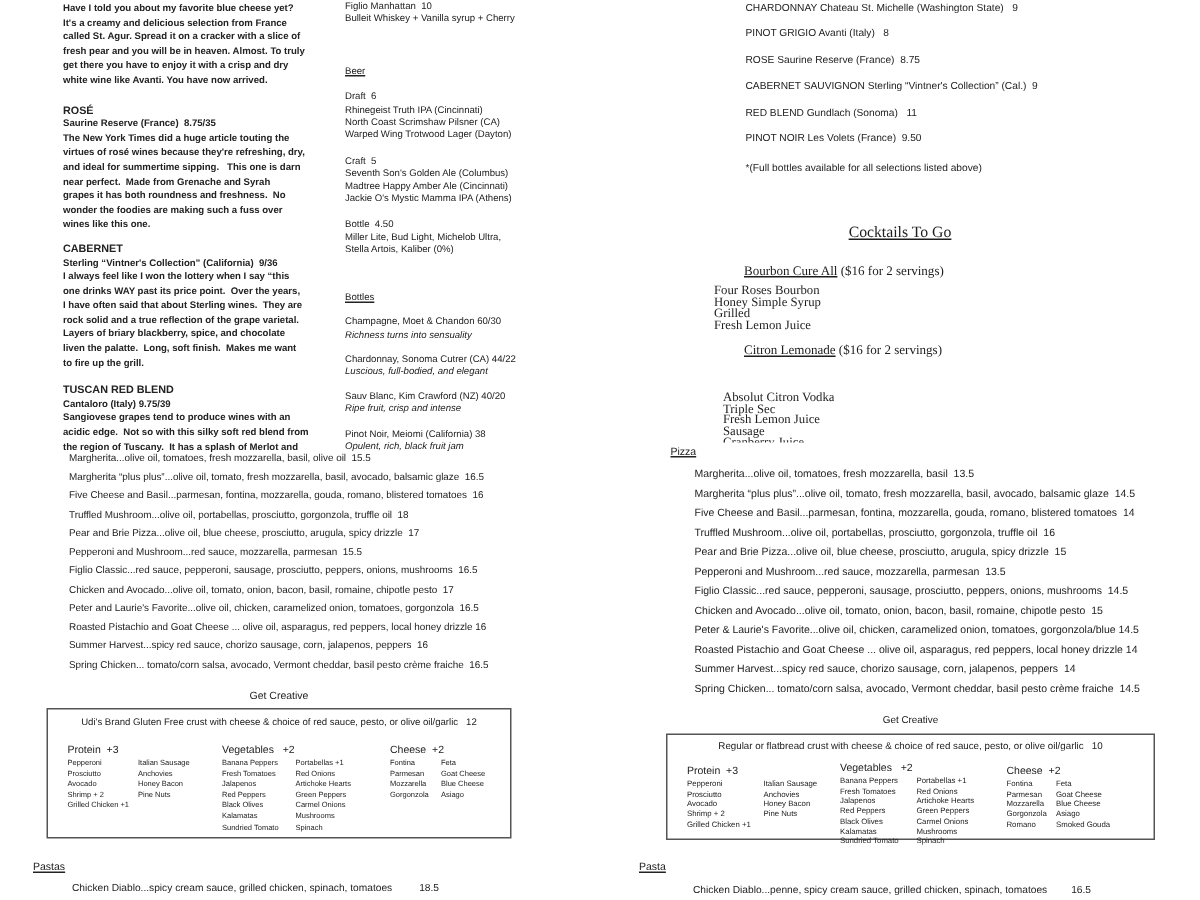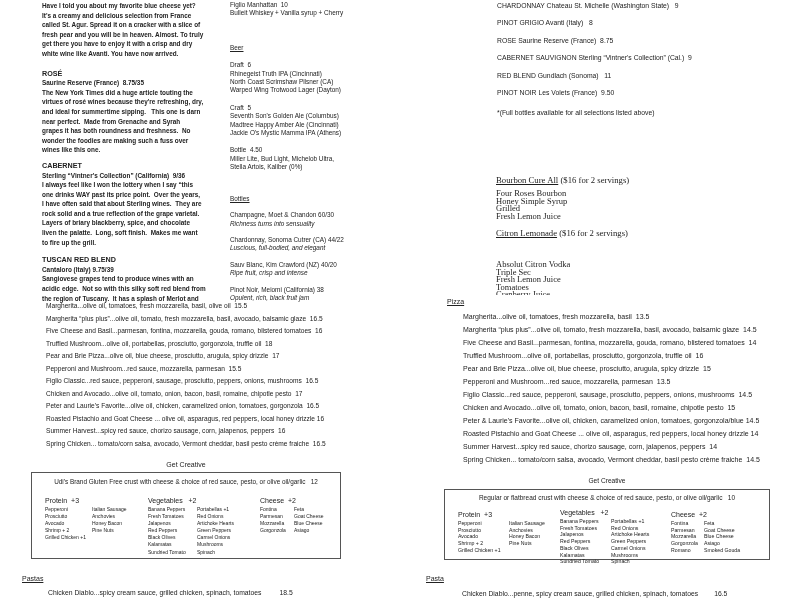--- a/index.html
+++ b/index.html
@@ -29,23 +29,23 @@
   
   #wine-glass{left:497px;top:1px;width:300px;font-size:6.8px;line-height:9px;}
   #wine-glass .li{margin-bottom:8.4px;}
   #wine-glass .note{margin-top:11px;white-space:pre;}
 
   
   .serif{font-family:"Liberation Serif",serif;color:#1d1d1d;}
   #ctg-heading{left:497px;top:150px;width:206px;font-size:10.5px;}
   .drink-title{font-size:8.7px;white-space:pre;text-align:center;}
   #drink1-title{left:496px;top:175px;}
-  #drink1-ings{left:496px;top:190px;font-size:8.5px;line-height:7.7px;}
+  #drink1-ings{left:476px;top:190px;font-size:8.5px;line-height:7.7px;}
   #drink2-title{left:496px;top:228px;}
-  #drink2-ings{left:496px;top:261px;height:34px;overflow:hidden;font-size:8.5px;line-height:7.6px;}
+  #drink2-ings{left:482px;top:261px;height:34px;overflow:hidden;font-size:8.5px;line-height:7.6px;}
 
   
   #pizza-left{left:46px;top:300px;font-size:6.6px;line-height:12.5px;}
   #pizza-right-h{left:447px;top:298px;font-size:7px;}
   #pizza-right{left:463px;top:310px;font-size:7px;line-height:13px;}
 
   
   .gc-title{font-size:7px;}
   .gc-box{border:1px solid #555;box-sizing:border-box;}
   #gc-left-title{left:31px;top:461px;width:310px;}
@@ -184,35 +184,36 @@
         <div class="li">CHARDONNAY Chateau St. Michelle (Washington State)   9</div>
         <div class="li">PINOT GRIGIO Avanti (Italy)   8</div>
         <div class="li">ROSE Saurine Reserve (France)  8.75</div>
         <div class="li">CABERNET SAUVIGNON Sterling “Vintner's Collection” (Cal.)  9</div>
         <div class="li">RED BLEND Gundlach (Sonoma)   11</div>
         <div class="li">PINOT NOIR Les Volets (France)  9.50</div>
       </div>
     <div class="note">*(Full bottles available for all selections listed above)</div>
   </section>
 
+  <div class="abs serif center" id="ctg-heading"><span class="u">Cocktails To Go</span></div>
 
   <div class="abs serif drink-title" id="drink1-title"><span class="u">Bourbon Cure All</span><span> ($16 for 2 servings)</span></div>
   <div class="abs serif" id="drink1-ings">
       <div class="li">Four Roses Bourbon</div>
       <div class="li">Honey Simple Syrup</div>
       <div class="li">Grilled</div>
       <div class="li">Fresh Lemon Juice</div>
     </div>
 
   <div class="abs serif drink-title" id="drink2-title"><span class="u">Citron Lemonade</span><span> ($16 for 2 servings)</span></div>
   <div class="abs serif" id="drink2-ings">
       <div class="li">Absolut Citron Vodka</div>
       <div class="li">Triple Sec</div>
       <div class="li">Fresh Lemon Juice</div>
-      <div class="li">Tomatoes</div>
+      <div class="li">Sausage</div>
       <div class="li">Cranberry Juice</div>
     </div>
 
   <section class="abs" id="pizza-left">
       <div class="li">Margherita...olive oil, tomatoes, fresh mozzarella, basil, olive oil  15.5</div>
       <div class="li">Margherita “plus plus”...olive oil, tomato, fresh mozzarella, basil, avocado, balsamic glaze  16.5</div>
       <div class="li">Five Cheese and Basil...parmesan, fontina, mozzarella, gouda, romano, blistered tomatoes  16</div>
       <div class="li">Truffled Mushroom...olive oil, portabellas, prosciutto, gorgonzola, truffle oil  18</div>
       <div class="li">Pear and Brie Pizza...olive oil, blue cheese, prosciutto, arugula, spicy drizzle  17</div>
       <div class="li">Pepperoni and Mushroom...red sauce, mozzarella, parmesan  15.5</div>

